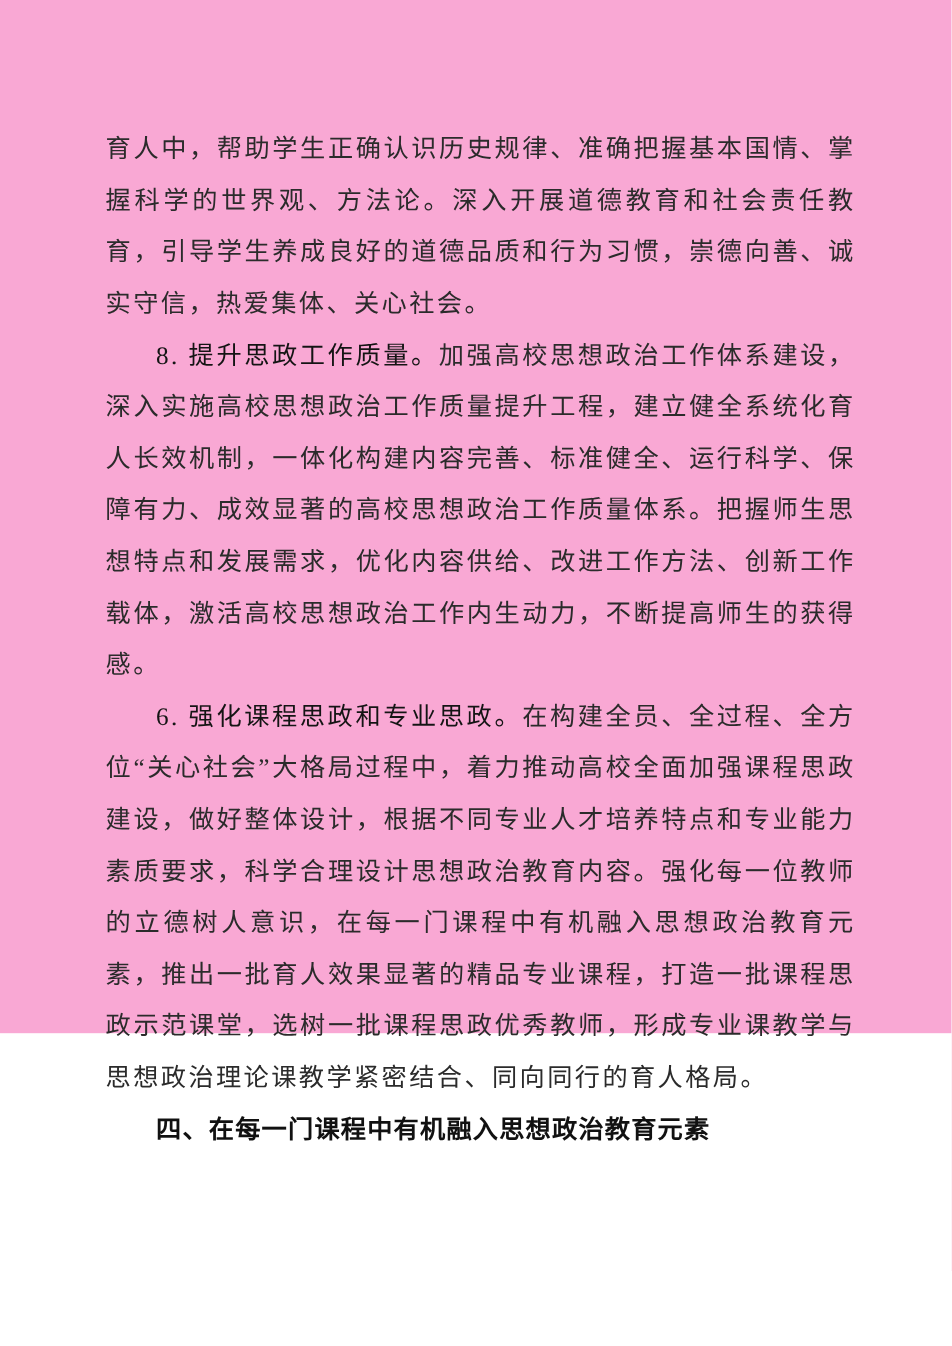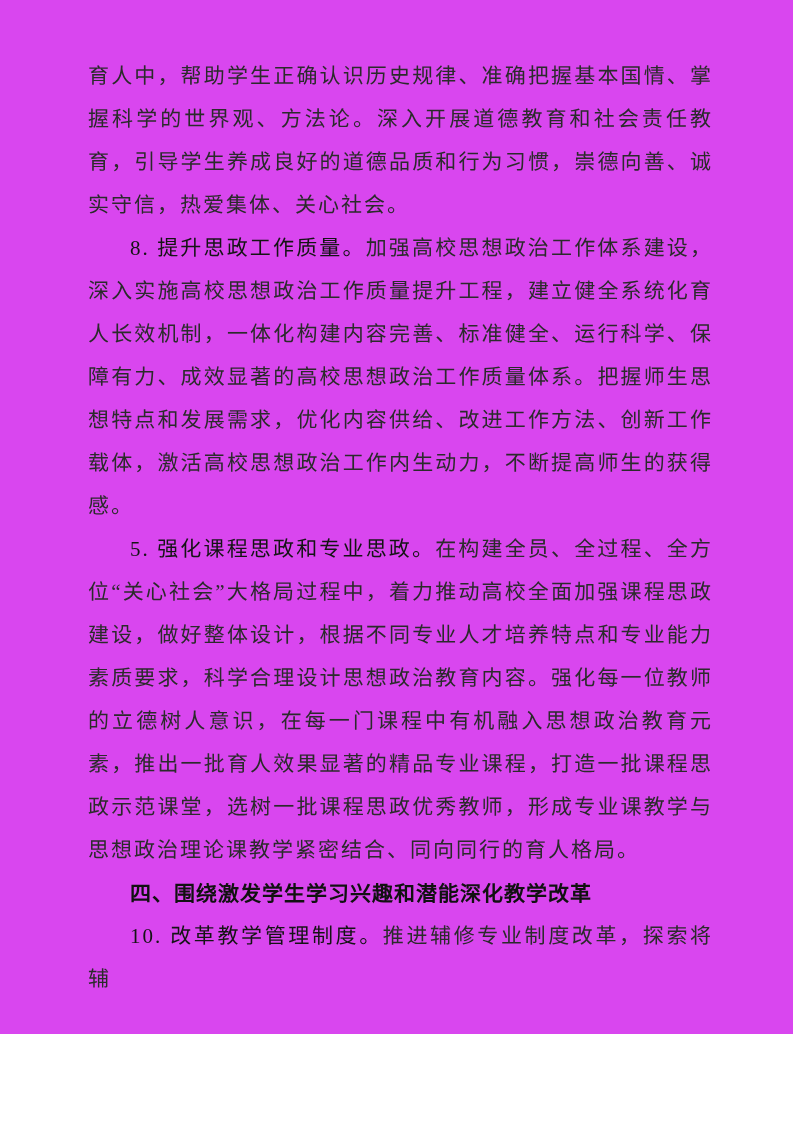--- a/index.html
+++ b/index.html
@@ -9,23 +9,23 @@
     background: #ffffff;
   }
   body {
     width: 793px;
     height: 1122px;
     overflow: hidden;
   }
   .page {
     box-sizing: border-box;
     width: 793px;
-    height: 1034px;
-    background: #d946ef;
-    padding: 55px 80px 0 88px;
+    height: 861px;
+    background: #f9a8d4;
+    padding: 103px 80px 0 88px;
   }
   .body-text {
     margin: 0;
     font-family: "Liberation Serif", "DejaVu Serif", serif;
     font-size: 21px;
     line-height: 43px;
     letter-spacing: 2px;
     color: #2b2b2b;
     text-align: justify;
     text-justify: inter-ideograph;
@@ -52,19 +52,18 @@
 </style>
 </head>
 <body>
 
 <div class="page">
 
   <p class="body-text no-indent"><span>育人中，帮助学生正确认识历史规律、准确把握基本国情、掌握科学的世界观、方法论。深入开展道德教育和社会责任教育，引导学生养成良好的道德品质和行为习惯，崇德向善、诚实守信，热爱集体、关心社会。</span></p>
 
   <p class="body-text"><span class="lead">8. 提升思政工作质量。</span><span>加强高校思想政治工作体系建设，深入实施高校思想政治工作质量提升工程，建立健全系统化育人长效机制，一体化构建内容完善、标准健全、运行科学、保障有力、成效显著的高校思想政治工作质量体系。把握师生思想特点和发展需求，优化内容供给、改进工作方法、创新工作载体，激活高校思想政治工作内生动力，不断提高师生的获得感。</span></p>
 
-  <p class="body-text"><span class="lead">5. 强化课程思政和专业思政。</span><span>在构建全员、全过程、全方位“关心社会”大格局过程中，着力推动高校全面加强课程思政建设，做好整体设计，根据不同专业人才培养特点和专业能力素质要求，科学合理设计思想政治教育内容。强化每一位教师的立德树人意识，在每一门课程中有机融入思想政治教育元素，推出一批育人效果显著的精品专业课程，打造一批课程思政示范课堂，选树一批课程思政优秀教师，形成专业课教学与思想政治理论课教学紧密结合、同向同行的育人格局。</span></p>
+  <p class="body-text"><span class="lead">6. 强化课程思政和专业思政。</span><span>在构建全员、全过程、全方位“关心社会”大格局过程中，着力推动高校全面加强课程思政建设，做好整体设计，根据不同专业人才培养特点和专业能力素质要求，科学合理设计思想政治教育内容。强化每一位教师的立德树人意识，在每一门课程中有机融入思想政治教育元素，推出一批育人效果显著的精品专业课程，打造一批课程思政示范课堂，选树一批课程思政优秀教师，形成专业课教学与思想政治理论课教学紧密结合、同向同行的育人格局。</span></p>
 
-  <h2 class="section-heading"><span>四、围绕激发学生学习兴趣和潜能深化教学改革</span></h2>
+  <h2 class="section-heading"><span>四、在每一门课程中有机融入思想政治教育元素</span></h2>
 
-  <p class="body-text"><span class="lead">10. 改革教学管理制度。</span><span>推进辅修专业制度改革，探索将辅</span></p>
 
 </div>
 
 </body></html>

